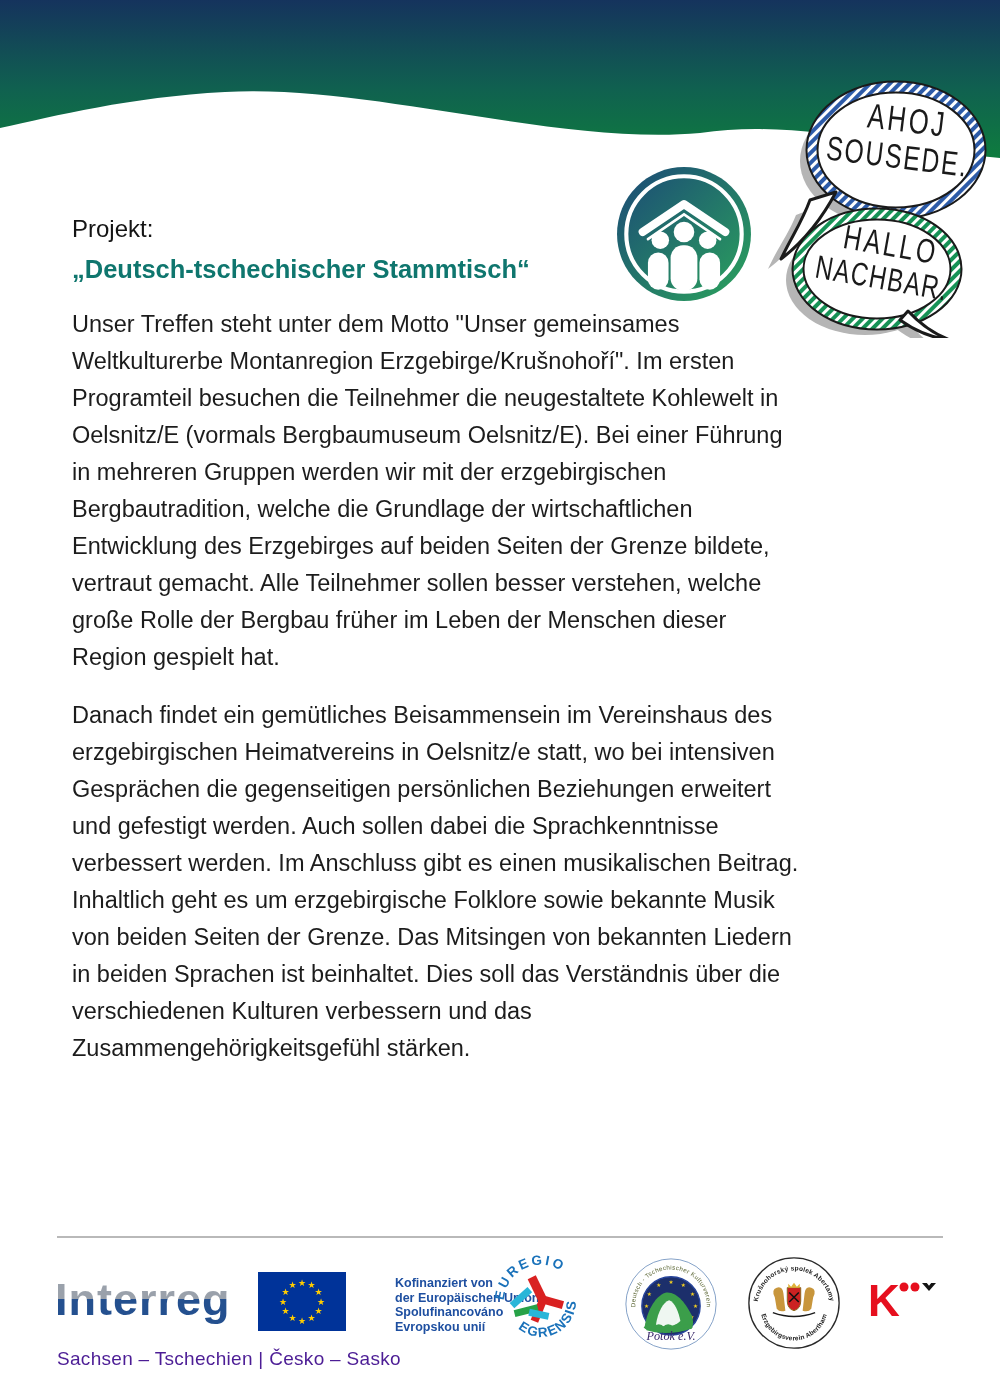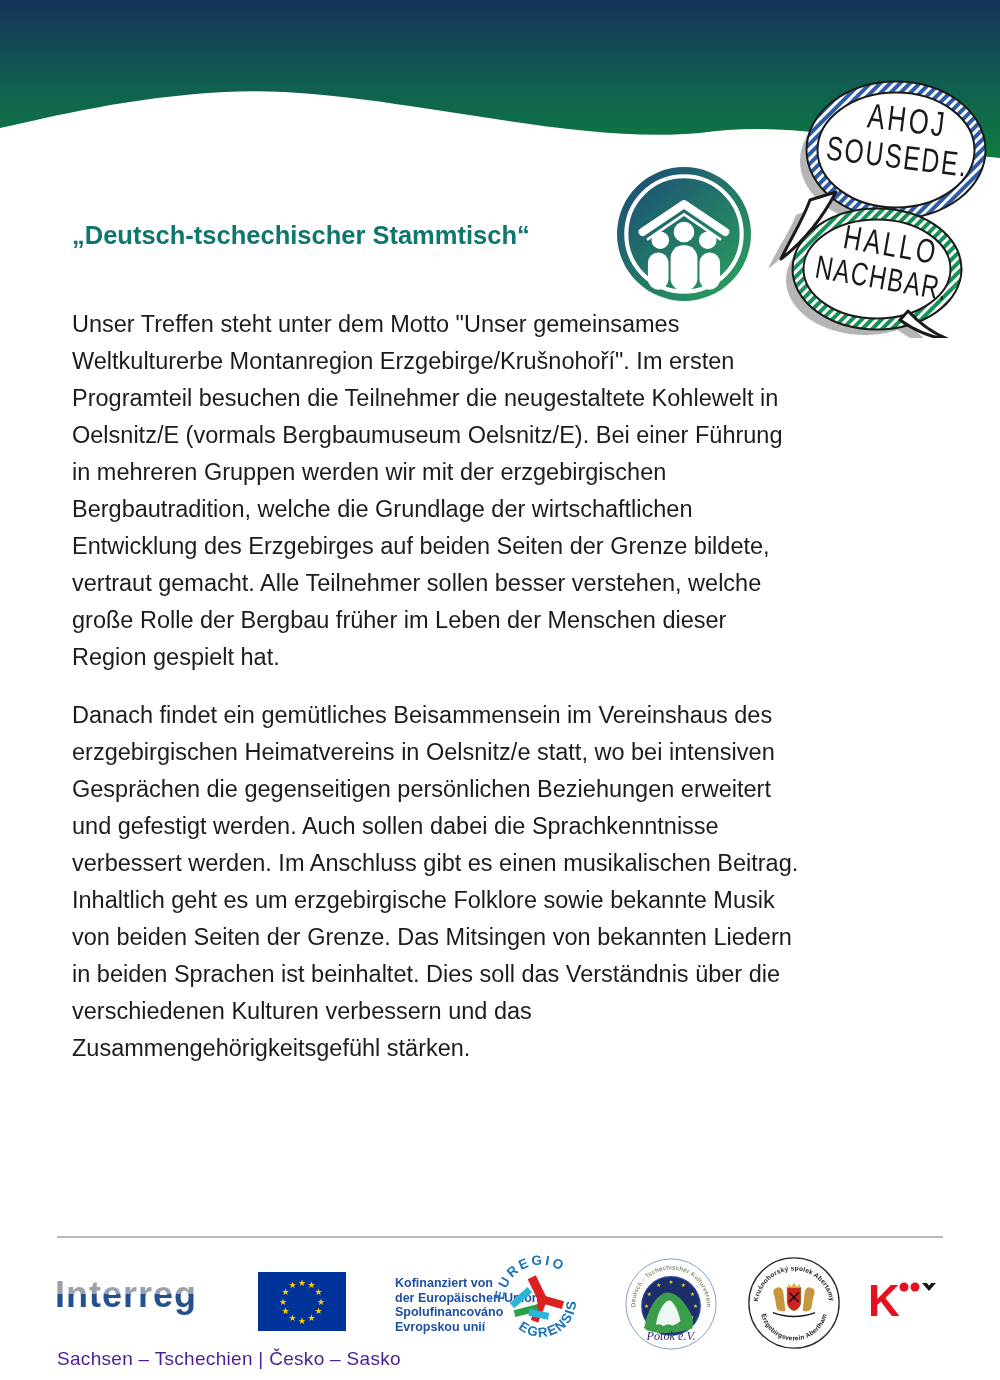--- a/index.html
+++ b/index.html
@@ -12,21 +12,21 @@
   .bubbles{left:756px;top:76px;width:246px;height:262px;}
   
   .titleblock{left:72px;top:212px;}
   .kicker{font-size:24px;line-height:34px;color:#141414;}
   .doctitle{font-size:25.5px;line-height:36px;font-weight:bold;color:#0f766e;margin-top:5px;}
   
   .bodyblock{left:72px;top:306px;width:866px;}
   .para{font-size:23.5px;line-height:37px;white-space:pre-line;margin:0 0 21px 0;color:#1c1c1c;}
   
   .divider{left:57px;top:1236px;width:886px;height:2px;background:#b9b9b9;}
-  .interreg{left:55px;top:1274px;font-size:36px;font-weight:bold;letter-spacing:1px;
+  .interreg{left:55px;top:1274px;font-size:45px;font-weight:bold;letter-spacing:1px;
             background:linear-gradient(#9aa1ab 48%,#24508f 48%);
             -webkit-background-clip:text;background-clip:text;color:transparent;}
   .euflag{left:258px;top:1272px;width:88px;height:59px;}
   .eutext{left:358px;top:1276px;font-size:12.5px;line-height:14.5px;font-weight:bold;
           color:#1e4fa0;white-space:pre-line;margin-left:37px;}
   .euregio{left:490px;top:1250px;width:100px;height:100px;}
   .potok{left:624px;top:1256px;width:94px;height:96px;}
   .abertamy{left:746px;top:1255px;width:96px;height:96px;}
   .klogo{left:868px;top:1280px;width:84px;height:42px;}
   .subline{left:57px;top:1348px;font-size:19px;color:#4c1d95;letter-spacing:0.3px;}
@@ -100,20 +100,21 @@
       <ellipse cx="121" cy="193" rx="79" ry="55" fill="#fff" stroke="#1a1a1a" stroke-width="13"></ellipse>
       <ellipse cx="121" cy="193" rx="79" ry="55" fill="none" stroke="url(#stripeGreen)" stroke-width="9"></ellipse>
       <ellipse cx="121" cy="193" rx="71" ry="47" fill="#fff"></ellipse>
       <path d="M152,235 C166,250 178,258 194,264 C176,262 158,254 144,244 Z" fill="#fff" stroke="#1a1a1a" stroke-width="3" stroke-linejoin="round"></path>
       <text transform="translate(133,180) rotate(10) scale(0.95,1.3)" text-anchor="middle" font-size="26" letter-spacing="3" fill="#1a1a1a">HALLO</text>
       <text transform="translate(124,213) rotate(10) scale(0.95,1.3)" text-anchor="middle" font-size="25" letter-spacing="1.5" fill="#1a1a1a">NACHBAR.</text>
     </g>
   </svg>
 
   <div class="abs titleblock">
+    <div class="kicker">Projekt:</div>
     <div class="doctitle">„Deutsch-tschechischer Stammtisch“</div>
   </div>
 
   <div class="abs bodyblock">
     <p class="para">Unser Treffen steht unter dem Motto "Unser gemeinsames
 Weltkulturerbe Montanregion Erzgebirge/Krušnohoří". Im ersten
 Programteil besuchen die Teilnehmer die neugestaltete Kohlewelt in
 Oelsnitz/E (vormals Bergbaumuseum Oelsnitz/E). Bei einer Führung
 in mehreren Gruppen werden wir mit der erzgebirgischen
 Bergbautradition, welche die Grundlage der wirtschaftlichen

